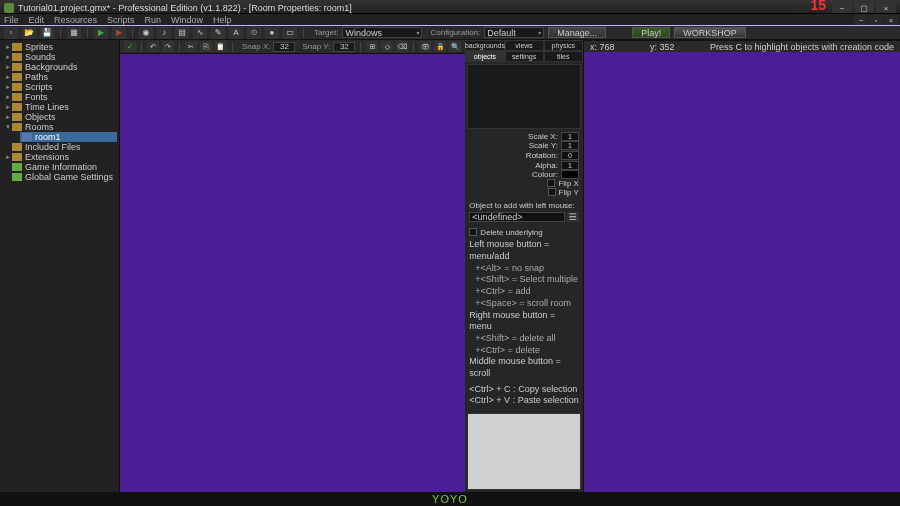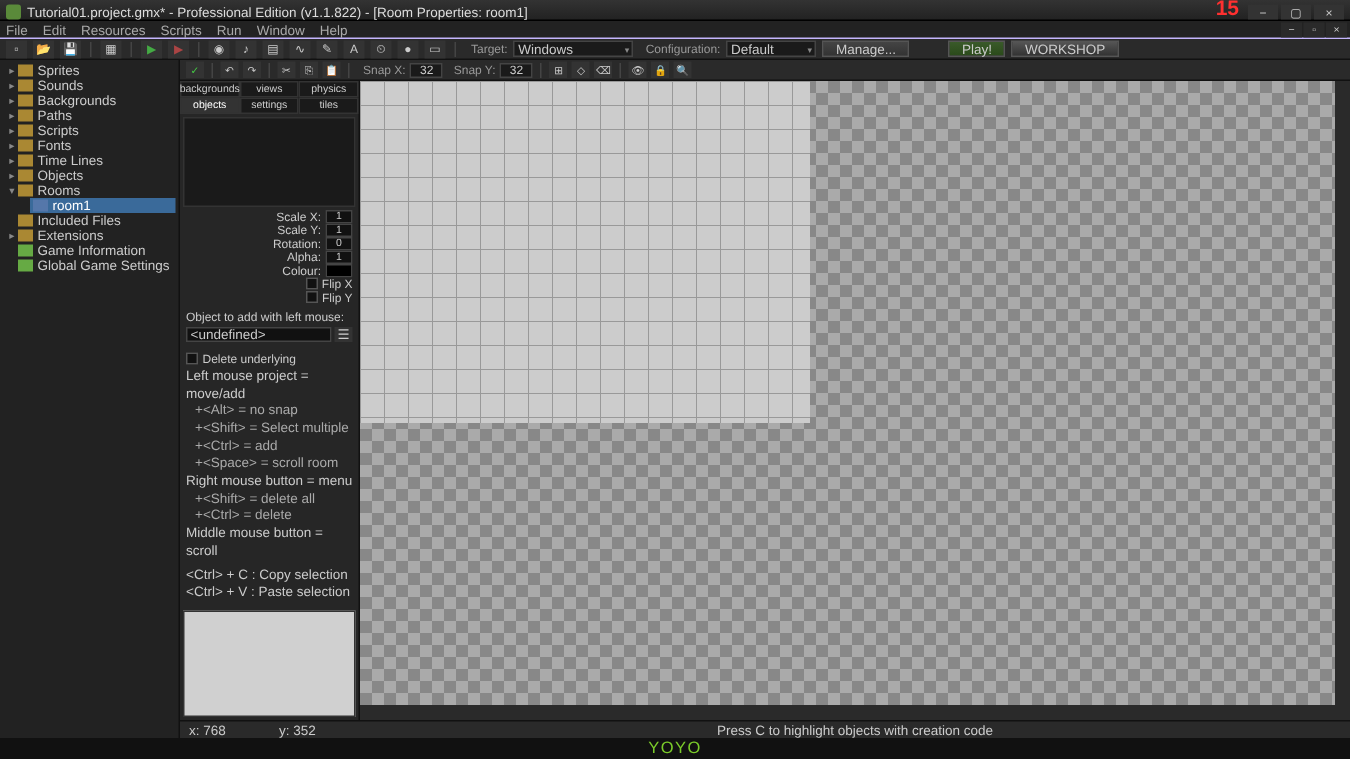--- a/index.html
+++ b/index.html
@@ -28,35 +28,35 @@
 .sidebar{width:120px;background:#222;border-right:1px solid #111;overflow:hidden}
 .tree{padding:2px}
 .tree-item{display:flex;align-items:center;height:10px;padding-left:2px;cursor:default}
 .tree-item .exp{width:8px;font-size:7px;color:#888;text-align:center}
 .tree-item .ficon{width:10px;height:8px;background:#aa8833;margin-right:3px}
 .tree-item .ficon.blue{background:#5577aa}
 .tree-item .ficon.green{background:#66aa44}
 .tree-item.selected{background:#3a6a9a}
 .tree-item.selected span{color:#fff}
 .tree-sub{padding-left:18px}
-.room-editor{flex:1;display:flex;flex-direction:column;background:#4c1d95}
+.room-editor{flex:1;display:flex;background:#4c1d95}
 .room-toolbar{height:14px;background:#2a2a2a;display:flex;align-items:center;padding:0 4px;gap:3px;border-bottom:1px solid #111}
 .rtbtn{width:12px;height:11px;background:#333;display:flex;align-items:center;justify-content:center;font-size:7px}
 .rtinput{width:22px;height:10px;background:#1a1a1a;border:1px solid #444;font-size:8px;text-align:center;color:#ccc}
 .room-body{flex:1;display:flex;overflow:hidden}
 .room-panel{width:120px;background:#262626;border-right:1px solid #111;display:flex;flex-direction:column}
 .tabs{display:flex;flex-wrap:wrap}
 .tab{flex:1;min-width:33%;height:11px;background:#1a1a1a;border:1px solid #333;display:flex;align-items:center;justify-content:center;font-size:7px;cursor:default}
 .tab.active{background:#333;color:#fff}
 .preview{height:80px;background:#1a1a1a;margin:2px;border:1px solid #333}
 .propfield{display:flex;align-items:flex-end;justify-content:flex-end;height:12px;padding:0 4px;gap:3px}
 .propfield label{font-size:8px;color:#ccc}
 .propfield input{width:18px;height:9px;background:#111;border:1px solid #444;font-size:7px;text-align:center;color:#ccc}
 .propfield .color-sw{width:18px;height:9px;background:#000;border:1px solid #444}
-.chk{display:flex;align-items:center;justify-content:flex-end;height:11px;padding:0 4px;gap:3px}
+.chk{display:flex;justify-content:flex-end;height:11px;padding:0 4px;gap:3px}
 .chk .box{width:8px;height:8px;background:#111;border:1px solid #555}
 .chk label{font-size:8px}
 .panel-mid{flex:1}
 .panel-bottom{padding:4px;font-size:7px;color:#aaa}
 .obj-label{font-size:8px;margin-bottom:2px}
 .obj-select{display:flex;gap:2px;margin-bottom:6px}
 .obj-select .sel{flex:1;height:10px;background:#111;border:1px solid #444;font-size:7px;padding:0 2px;display:flex;align-items:center}
 .obj-select .btn{width:12px;height:10px;background:#333;display:flex;align-items:center;justify-content:center}
 .hints{font-size:7px;line-height:1.3;color:#bbb}
 .hints .indent{padding-left:6px;color:#aaa}
@@ -298,21 +298,21 @@
             <div class="sel">
                 <span>&lt;undefined&gt;</span>
               </div>
             <div class="btn">☰</div>
           </div>
           <div class="chk" style="justify-content:flex-start;padding:0">
               <div class="box"></div>
               <label>Delete underlying</label>
             </div>
           <div class="hints">
-            <div>Left mouse project = move/add</div>
+            <div>Left mouse button = menu/add</div>
             <div class="indent">+&lt;Alt&gt; = no snap</div>
             <div class="indent">+&lt;Shift&gt; = Select multiple</div>
             <div class="indent">+&lt;Ctrl&gt; = add</div>
             <div class="indent">+&lt;Space&gt; = scroll room</div>
             <div>Right mouse button = menu</div>
             <div class="indent">+&lt;Shift&gt; = delete all</div>
             <div class="indent">+&lt;Ctrl&gt; = delete</div>
             <div>Middle mouse button = scroll</div>
             <div style="height:4px"></div>
             <div>&lt;Ctrl&gt; + C : Copy selection</div>

